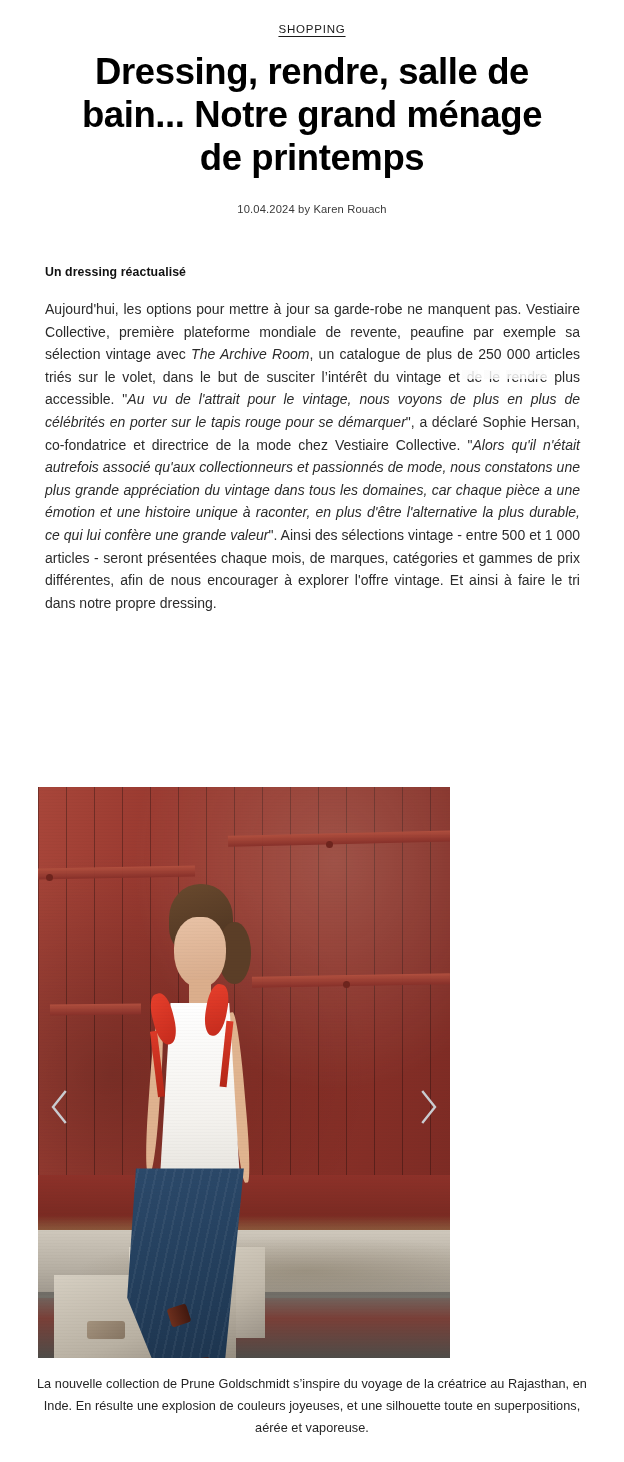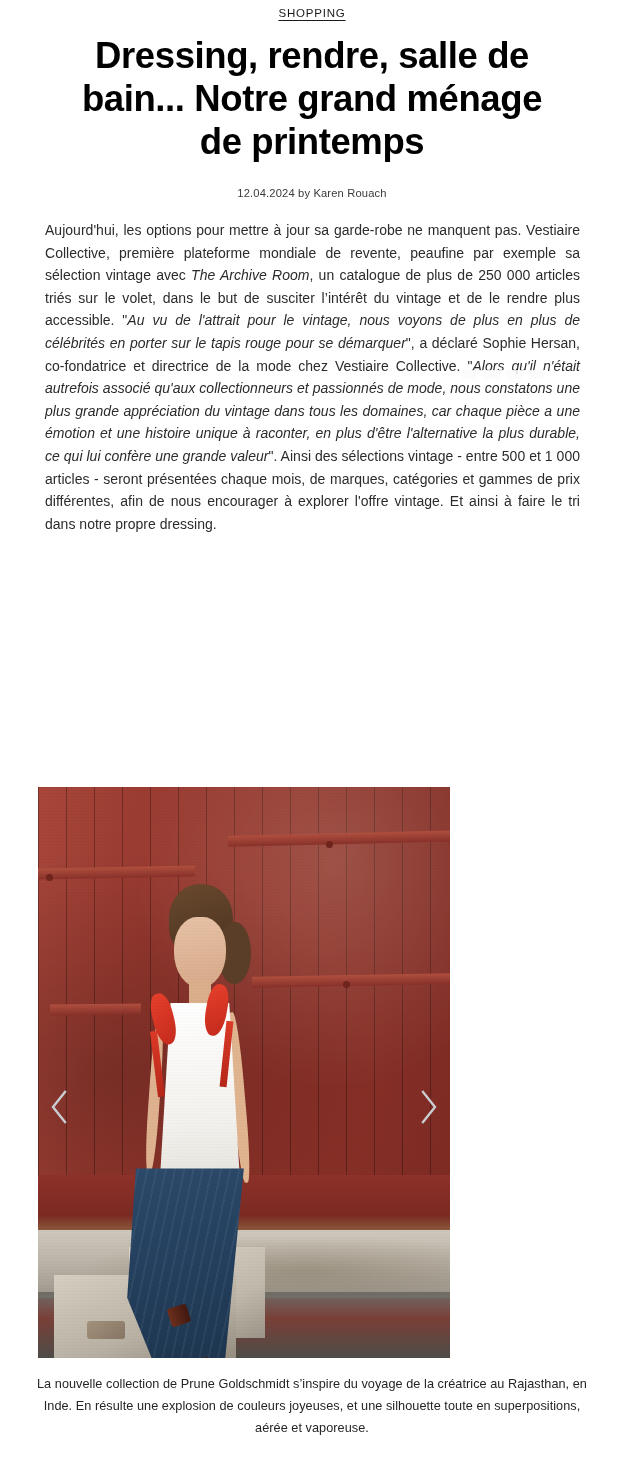--- a/index.html
+++ b/index.html
@@ -6,21 +6,21 @@
   html, body {
     width: 624px; height: 1462px;
     background: #ffffff;
     font-family: "Liberation Sans", sans-serif;
     -webkit-font-smoothing: antialiased;
     overflow: hidden;
   }
   .page { position: relative; width: 624px; height: 1462px; background:#fff; }
 
   
-  .kicker-wrap { text-align:center; padding-top: 3px; }
+  .kicker-wrap { text-align:center; padding-top: 19px; }
   .kicker {
     display:inline-block;
     font-size: 11.5px;
     letter-spacing: .8px;
     color:#1a1a1a;
     text-decoration: underline;
     text-underline-offset: 2.5px;
     text-decoration-thickness: 1px;
     line-height: 16px;
   }
@@ -256,23 +256,24 @@
 
 <div class="page">
 
   <div class="kicker-wrap">
     <a class="kicker" href="#">SHOPPING</a>
   </div>
 
   <h1 class="title">Dressing, rendre, salle de bain... Notre grand ménage de printemps</h1>
 
 
-  <div class="byline">12.04.2024 by Karen Rouach</div>
+  <div class="byline">10.04.2024 by Karen Rouach</div>
   <div class="ghost"></div>
 
+  <h2 class="section-head">Un dressing réactualisé</h2>
 
   <p class="body-copy"><span>Aujourd'hui, les options pour mettre à jour sa garde-robe ne manquent pas. Vestiaire Collective, première plateforme mondiale de revente, peaufine par exemple sa sélection vintage avec </span><i>The Archive Room</i><span>, un catalogue de plus de 250 000 articles triés sur le volet, dans le but de susciter l’intérêt du vintage et de le rendre plus accessible. "</span><i>Au vu de l'attrait pour le vintage, nous voyons de plus en plus de célébrités en porter sur le tapis rouge pour se démarquer</i><span>", a déclaré Sophie Hersan, co-fondatrice et directrice de la mode chez Vestiaire Collective. "</span><i>Alors qu'il n'était autrefois associé qu'aux collectionneurs et passionnés de mode, nous constatons une plus grande appréciation du vintage dans tous les domaines, car chaque pièce a une émotion et une histoire unique à raconter, en plus d'être l'alternative la plus durable, ce qui lui confère une grande valeur</i><span>". Ainsi des sélections vintage - entre 500 et 1 000 articles - seront présentées chaque mois, de marques, catégories et gammes de prix différentes, afin de nous encourager à explorer l'offre vintage. Et ainsi à faire le tri dans notre propre dressing.</span></p>
 
   <figure class="figure">
     <div class="photo" aria-label="Femme en haut blanc à nœuds rouges et jean large, adossée à un mur de bois rouge, sur des marches en béton">
 
       <div class="wall"></div>
       <div class="beam b1"></div>
       <div class="beam b2"></div>
       <div class="beam b3"></div>

